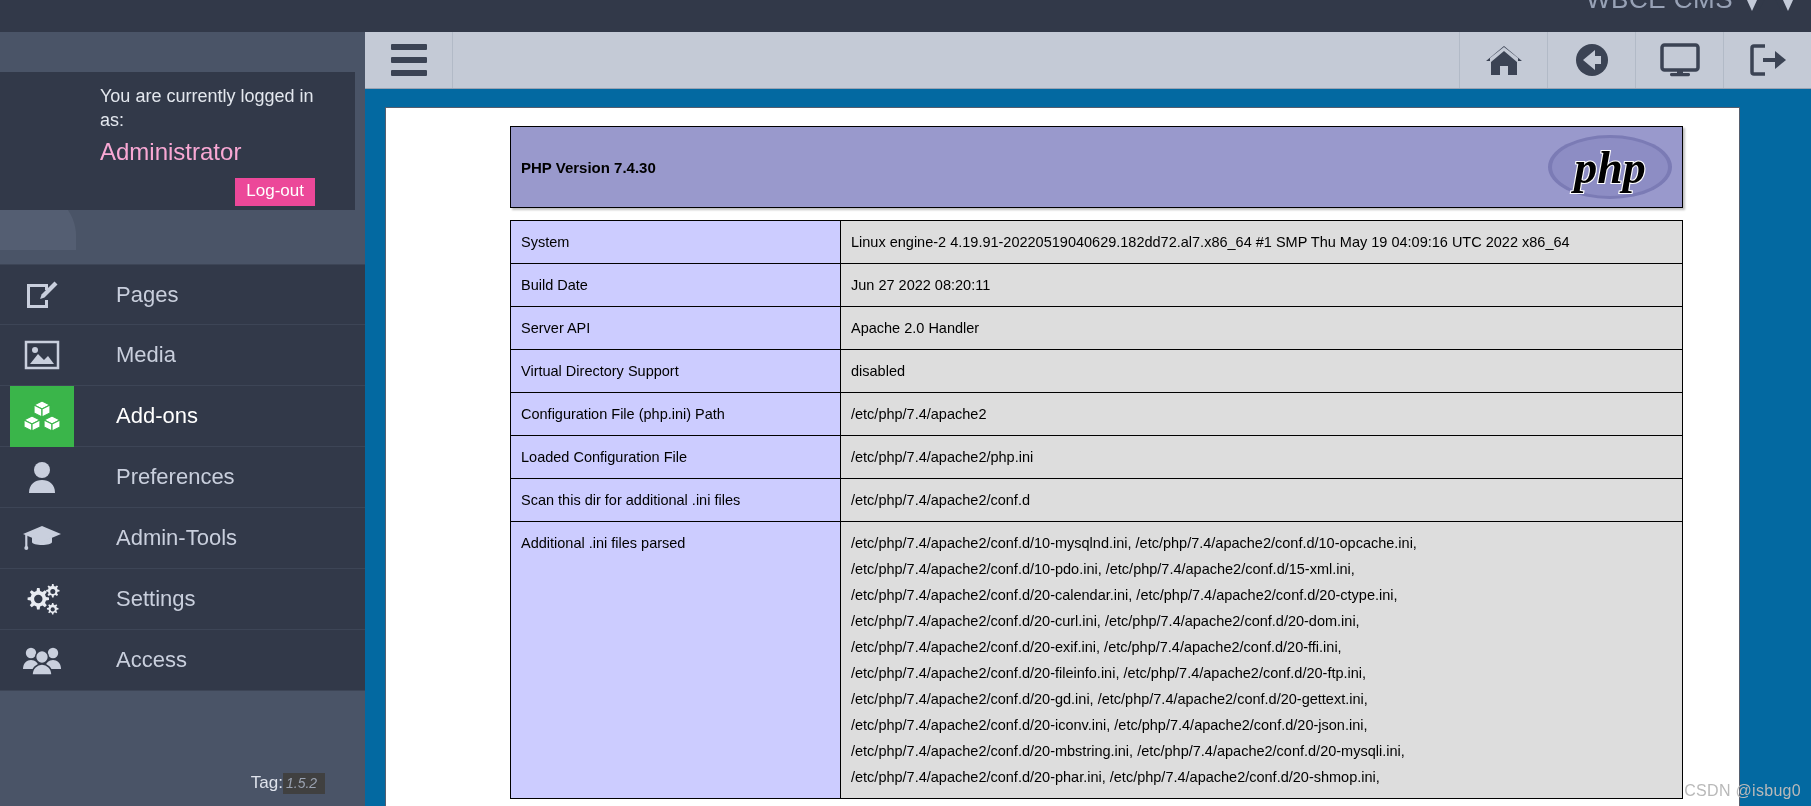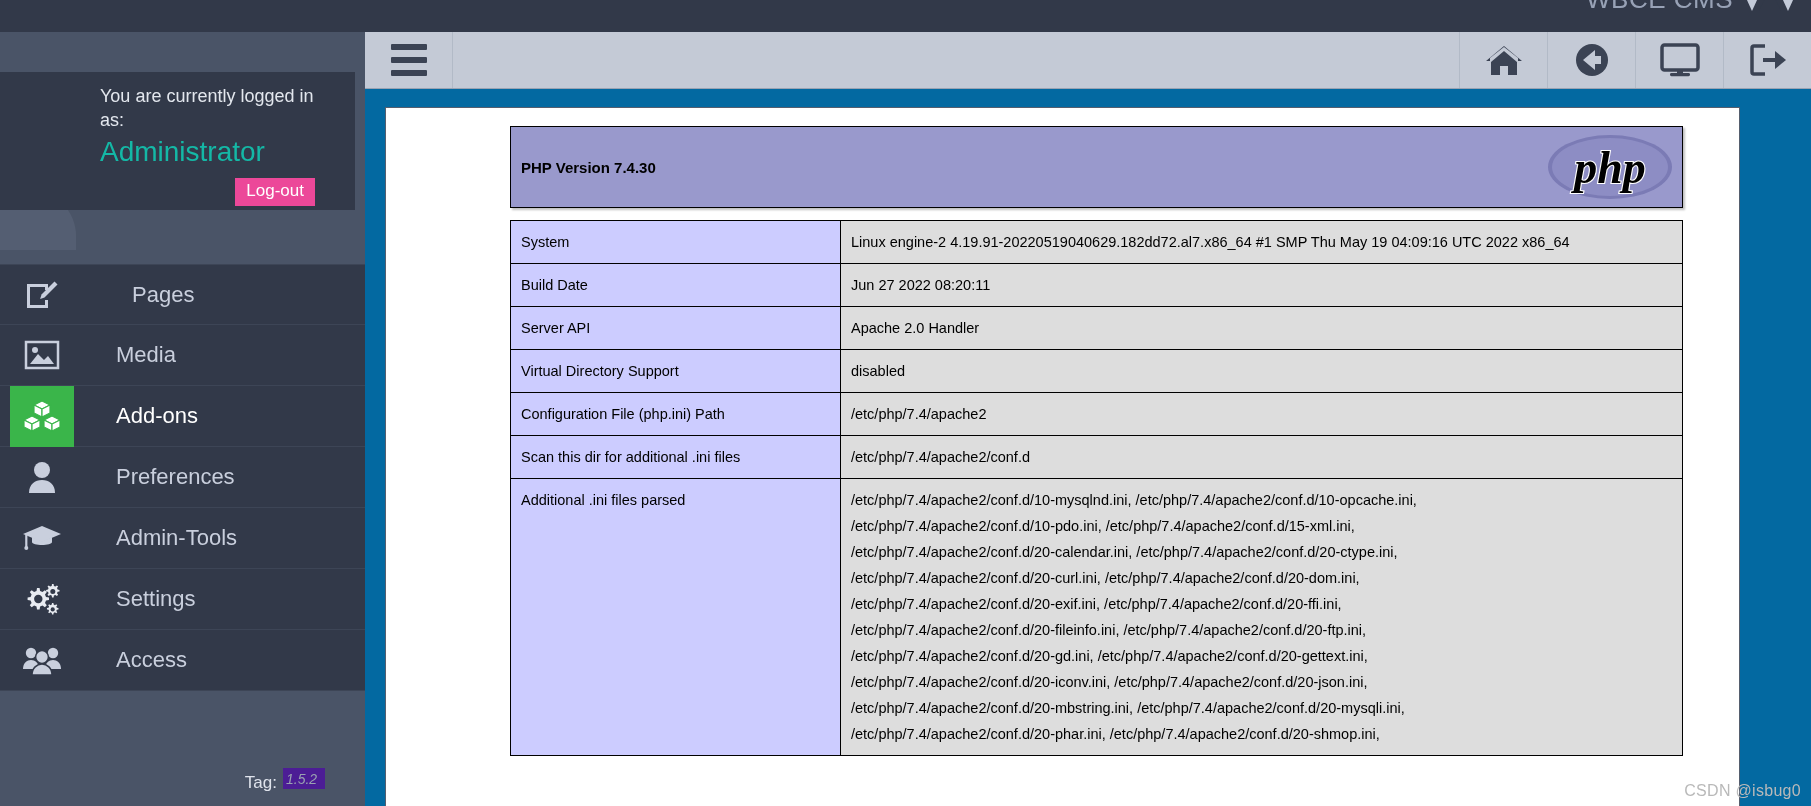--- a/index.html
+++ b/index.html
@@ -47,59 +47,59 @@
     background: #323949;
     padding: 12px 40px 0 0;
     text-align: left;
   }
   #user-greeting {
     margin-left: 100px;
     color: #e3e7ee; font-size: 18px; line-height: 24px;
   }
   #user-name {
     margin-left: 100px; margin-top: 2px;
-    color: #14b8a6; font-size: 28px; font-weight: 400; line-height: 36px;
+    color: #f9a8d4; font-size: 24px; font-weight: 400; line-height: 36px;
   }
   #logout-button {
     display: inline-block; margin-top: 8px; float: right;
     background: #ec4899; color: #fff; font-size: 17px;
     padding: 3px 11px 5px; border: 0; cursor: pointer;
     font-family: "Liberation Sans", sans-serif;
   }
 
   #nav { position: absolute; left: 0; top: 232px; width: 365px; }
   .nav-item {
     position: relative; display: flex; align-items: center;
     height: 61px; background: #323949; color: #c7cddb;
     border-bottom: 1px solid #3d4556;
     cursor: pointer;
   }
-  .nav-item:first-child { border-top: 1px solid #3d4556; gap: 16px; }
+  .nav-item:first-child { border-top: 1px solid #3d4556; }
   .nav-icon {
     width: 64px; height: 61px;
     display: flex; align-items: center; justify-content: center;
     flex: 0 0 64px; margin-left: 10px;
   }
   .nav-icon svg { display: block; }
   .nav-label {
     font-size: 22px; line-height: 26px; color: #c9cfdd;
     margin-left: 42px; white-space: nowrap;
   }
   .nav-item.active .nav-icon { background: #3ab54a; }
   .nav-item.active .nav-label { color: #ffffff; }
 
   #sidebar-footer {
     position: absolute; left: 0; right: 0; bottom: 8px;
     padding-right: 40px; text-align: right;
     color: #dfe3ec; font-size: 17px;
   }
   #wbce-version { line-height: 30px; }
-  #tag-row { line-height: 30px; display: flex; justify-content: flex-end; align-items: flex-start; gap: 6px; }
+  #tag-row { line-height: 30px; display: flex; justify-content: flex-end; align-items: center; }
   #tag-input {
-    width: 42px; height: 21px; border: 0; background: #4c1d95;
+    width: 42px; height: 21px; border: 0; background: #404040;
     color: #9aa2b1; font-style: italic; font-size: 14px;
     padding: 0 3px; font-family: "Liberation Sans", sans-serif;
   }
 
   
   #main {
     position: absolute; left: 365px; top: 32px;
     width: 1446px; height: 774px; background: #0369a1;
   }
   #toolbar {
@@ -380,20 +380,26 @@
                 <span class="ln">disabled</span>
               </td>
             </tr>
             <tr>
               <td class="k">Configuration File (php.ini) Path</td>
               <td class="v">
                 <span class="ln">/etc/php/7.4/apache2</span>
               </td>
             </tr>
             <tr>
+              <td class="k">Loaded Configuration File</td>
+              <td class="v">
+                <span class="ln">/etc/php/7.4/apache2/php.ini</span>
+              </td>
+            </tr>
+            <tr>
               <td class="k">Scan this dir for additional .ini files</td>
               <td class="v">
                 <span class="ln">/etc/php/7.4/apache2/conf.d</span>
               </td>
             </tr>
             <tr>
               <td class="k">Additional .ini files parsed</td>
               <td class="v">
                 <span class="ln">/etc/php/7.4/apache2/conf.d/10-mysqlnd.ini, /etc/php/7.4/apache2/conf.d/10-opcache.ini,</span>
                 <span class="ln">/etc/php/7.4/apache2/conf.d/10-pdo.ini, /etc/php/7.4/apache2/conf.d/15-xml.ini,</span>

